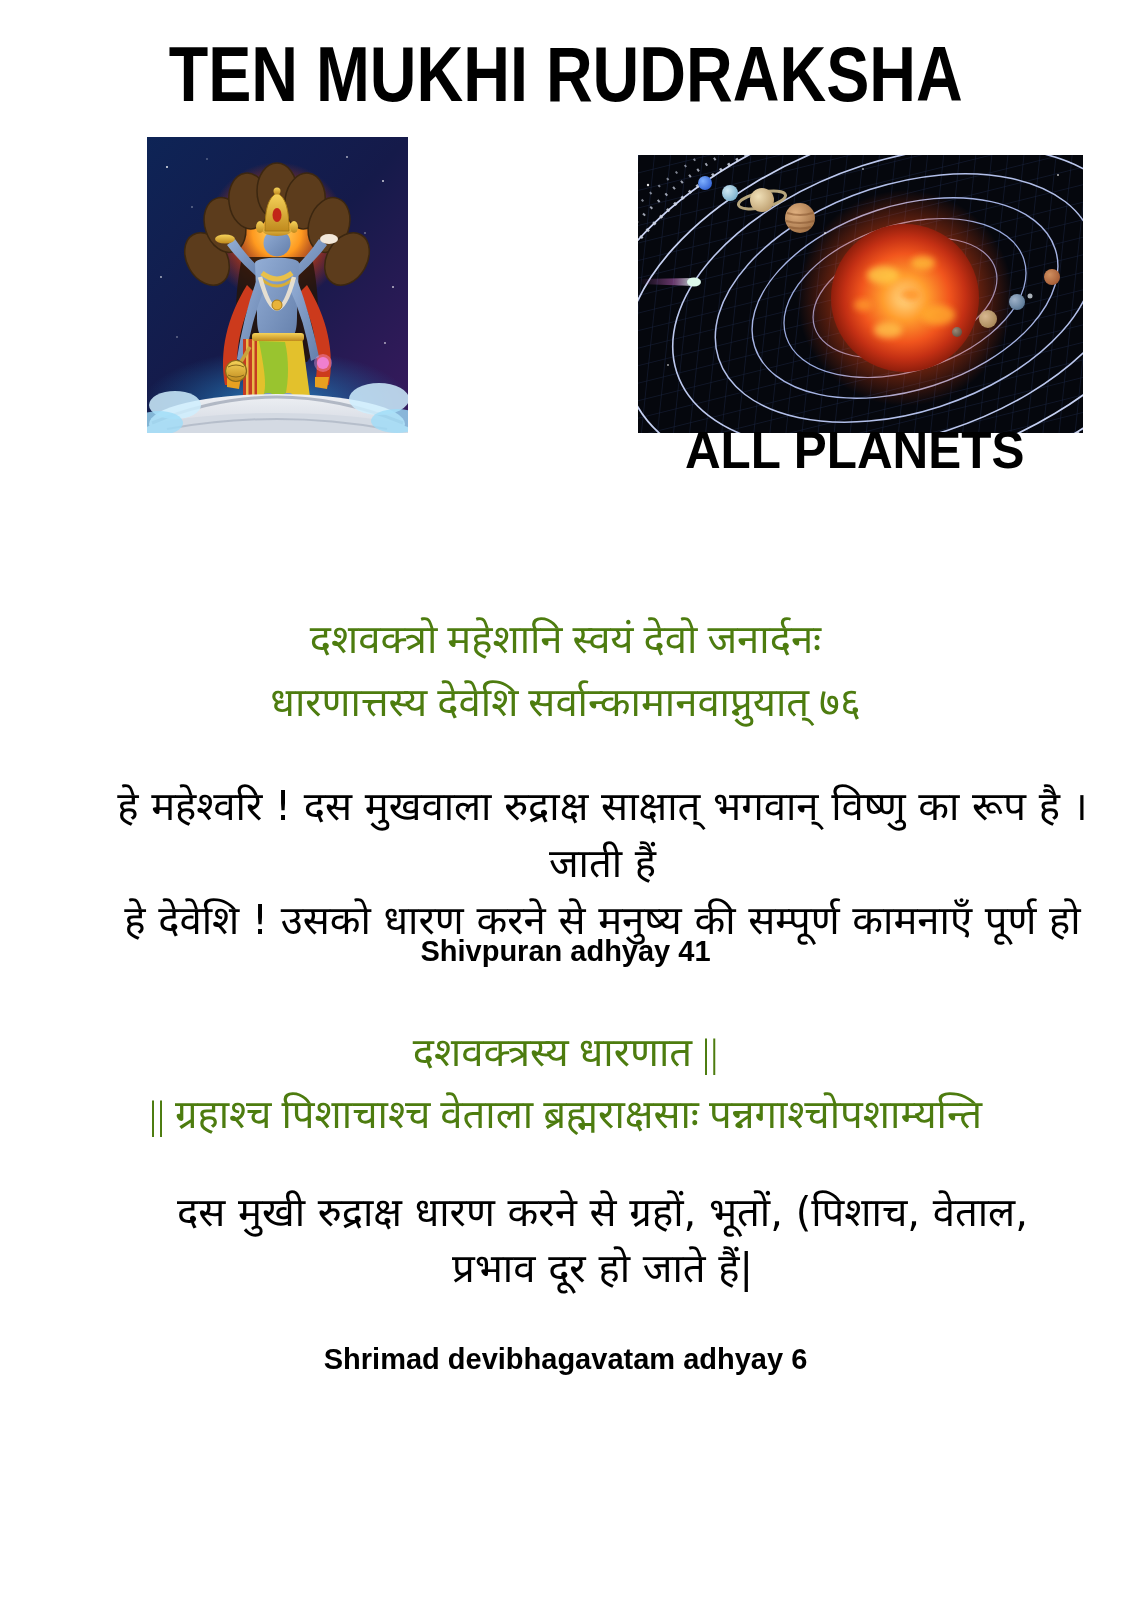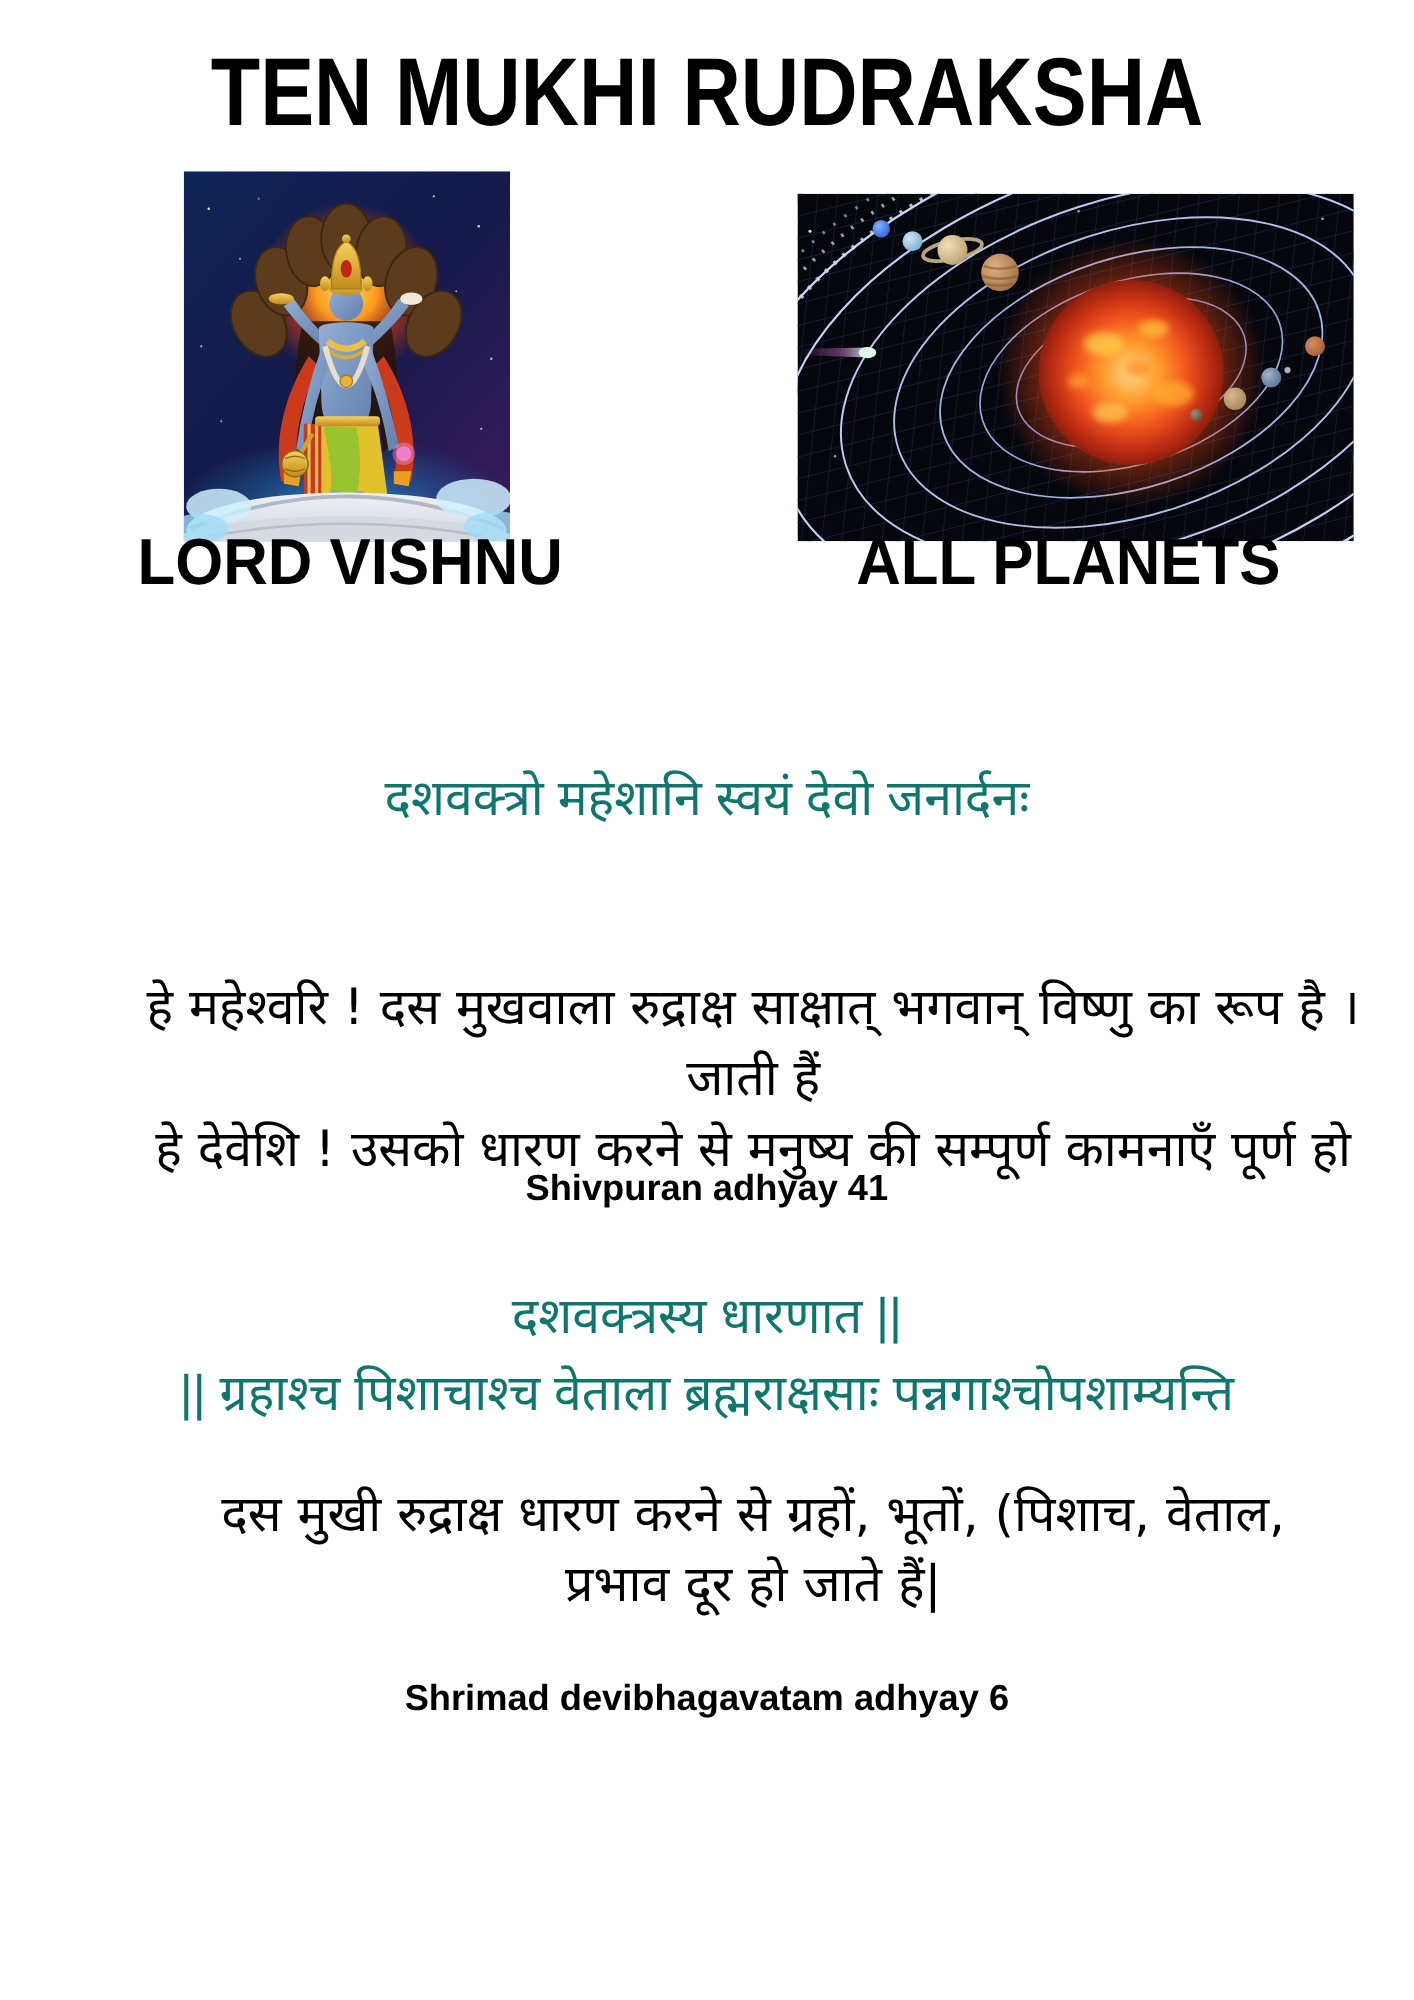--- a/index.html
+++ b/index.html
@@ -12,21 +12,21 @@
   .title{top:36px;font-size:77px;line-height:1;font-weight:bold;letter-spacing:0px;}
 
   .fig{position:absolute;display:block;}
   .fig-vishnu{left:147px;top:137px;width:261px;height:296px;}
   .fig-planets{left:638px;top:155px;width:445px;height:278px;}
 
   .caption{top:424px;font-size:52px;line-height:1;font-weight:bold;}
   .caption-vishnu{left:100px;width:360px;text-align:center;position:absolute;}
   .caption-planets{left:665px;width:380px;text-align:center;position:absolute;}
 
-  .shloka{font-family:Liberation Sans, sans-serif;font-size:40px;color:#0f766e;}
+  .shloka{font-family:Liberation Serif, serif;font-size:40px;color:#4d7c0f;}
   .shloka1{top:608px;line-height:63px;}
   .shloka2{top:1022px;line-height:62px;}
   .meaning{font-family:"DejaVu Sans", sans-serif;font-size:40px;font-weight:normal;padding-left:37px;}
   .meaning1{top:778px;line-height:57px;}
   .meaning2{top:1184px;line-height:56px;}
   .line{white-space:nowrap;}
   .source{font-size:29px;font-weight:bold;line-height:34px;font-family:"Liberation Sans", sans-serif;}
   .source1{top:934px;}
   .source2{top:1342px;}
 </style>
@@ -263,29 +263,27 @@
     </g>
     <g fill="#ffffff">
       <circle cx="10" cy="30" r="1.2" opacity="0.9"></circle>
         <circle cx="187" cy="78" r="1" opacity="0.7"></circle>
       <circle cx="420" cy="20" r="1" opacity="0.7"></circle>
         <circle cx="30" cy="210" r="1" opacity="0.6"></circle>
       <circle cx="225" cy="14" r="1" opacity="0.6"></circle>
     </g>
   </svg>
 
-  <div class="caption caption-vishnu">
-    <span class="cond-c">LORD VISHNU</span>
-  </div>
   <div class="caption caption-planets">
     <span class="cond-c">ALL PLANETS</span>
   </div>
 
   <div class="center-abs shloka shloka1">
     <div class="line">दशवक्त्रो महेशानि स्वयं देवो जनार्दनः</div>
+    <div class="line">धारणात्तस्य देवेशि सर्वान्कामानवाप्नुयात् ७६</div>
   </div>
 
   <div class="center-abs meaning meaning1">
     <div class="line">हे महेश्वरि ! दस मुखवाला रुद्राक्ष साक्षात् भगवान् विष्णु का रूप है ।</div>
     <div class="line">जाती हैं</div>
     <div class="line">हे देवेशि ! उसको धारण करने से मनुष्य की सम्पूर्ण कामनाएँ पूर्ण हो</div>
   </div>
 
   <div class="center-abs source source1">Shivpuran adhyay 41</div>
 

